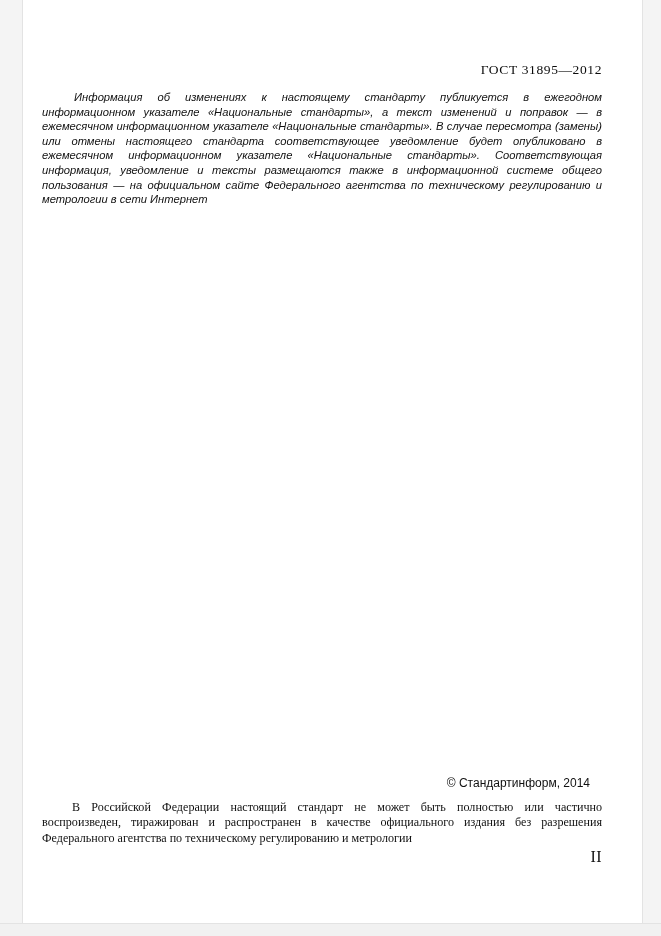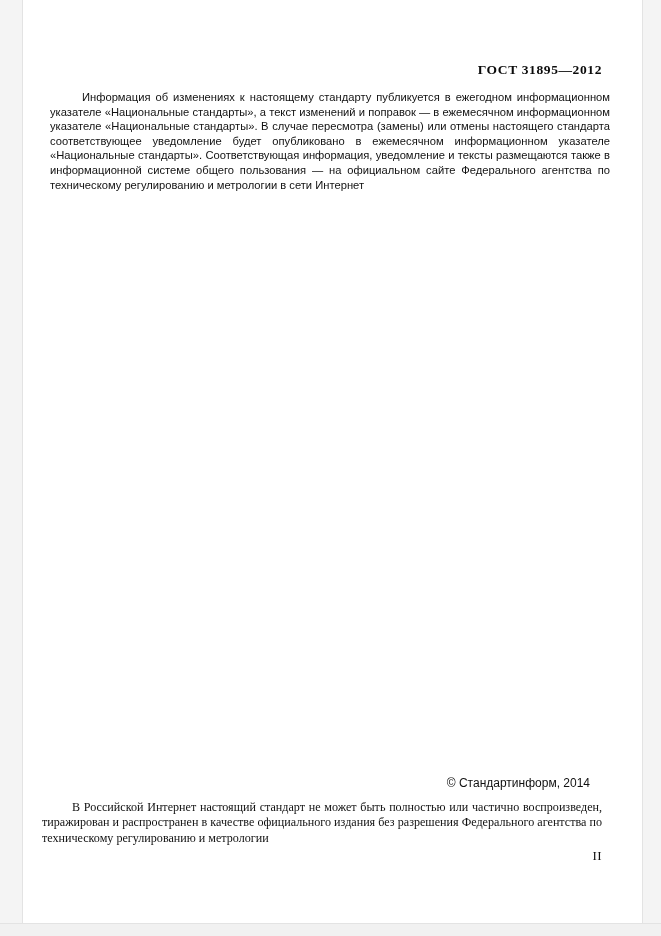--- a/index.html
+++ b/index.html
@@ -52,31 +52,32 @@
     left: 42px;
     top: 0;
     width: 560px;
     height: 936px;
   }
   .doc-header {
     position: absolute;
     top: 62px;
     right: 0;
     font-family: "Liberation Serif", serif;
-    font-weight: bold;
+    font-weight: normal;
     font-size: 13.5px;
     letter-spacing: 0.6px;
     color: #0b0b0b;
   }
   .intro-block {
     position: absolute;
     top: 90px;
-    left: 8px;
+    left: 0;
     width: 560px;
     font-family: "Liberation Sans", sans-serif;
+    font-style: italic;
     font-size: 11.2px;
     line-height: 14.6px;
     text-align: justify;
     color: #111;
   }
   .intro-block p {
     margin: 0;
     text-indent: 32px;
   }
   .copyright {
@@ -100,21 +101,21 @@
   }
   .footer-note p {
     margin: 0;
     text-indent: 30px;
   }
   .page-number {
     position: absolute;
     top: 848px;
     right: 0;
     font-family: "Liberation Serif", serif;
-    font-size: 13px;
+    font-size: 16px;
     color: #111;
     letter-spacing: 0.4px;
   }
 </style>
 </head>
 <body>
 
 <div class="page">
 
   <div class="scan-edge-left"></div>
@@ -125,19 +126,19 @@
 
     <div class="doc-header">ГОСТ 31895—2012</div>
 
     <div class="intro-block">
       <p>Информация об изменениях к настоящему стандарту публикуется в ежегодном информационном указателе «Национальные стандарты», а текст изменений и поправок — в ежемесячном информационном указателе «Национальные стандарты». В случае пересмотра (замены) или отмены настоящего стандарта соответствующее уведомление будет опубликовано в ежемесячном информационном указателе «Национальные стандарты». Соответствующая информация, уведомление и тексты размещаются также в информационной системе общего пользования — на официальном сайте Федерального агентства по техническому регулированию и метрологии в сети Интернет</p>
     </div>
 
     <div class="copyright">© Стандартинформ, 2014</div>
 
     <div class="footer-note">
-      <p>В Российской Интернет настоящий стандарт не может быть полностью или частично воспроизведен, тиражирован и распространен в качестве официального издания без разрешения Федерального агентства по техническому регулированию и метрологии</p>
+      <p>В Российской Федерации настоящий стандарт не может быть полностью или частично воспроизведен, тиражирован и распространен в качестве официального издания без разрешения Федерального агентства по техническому регулированию и метрологии</p>
     </div>
 
     <div class="page-number">II</div>
 
   </div>
 </div>
 
 </body></html>

